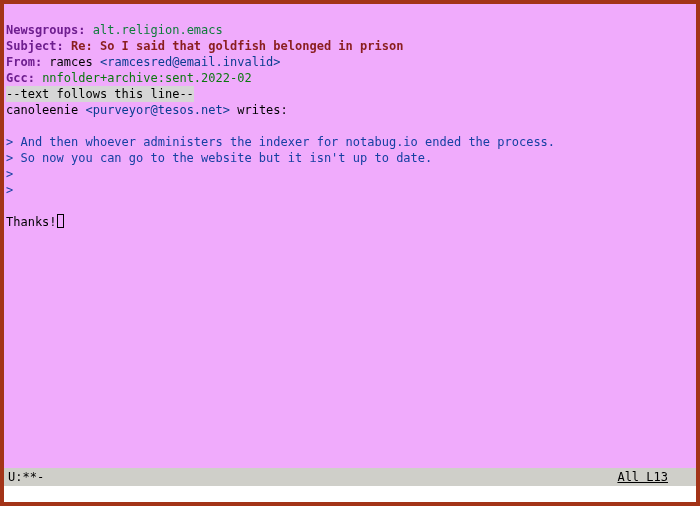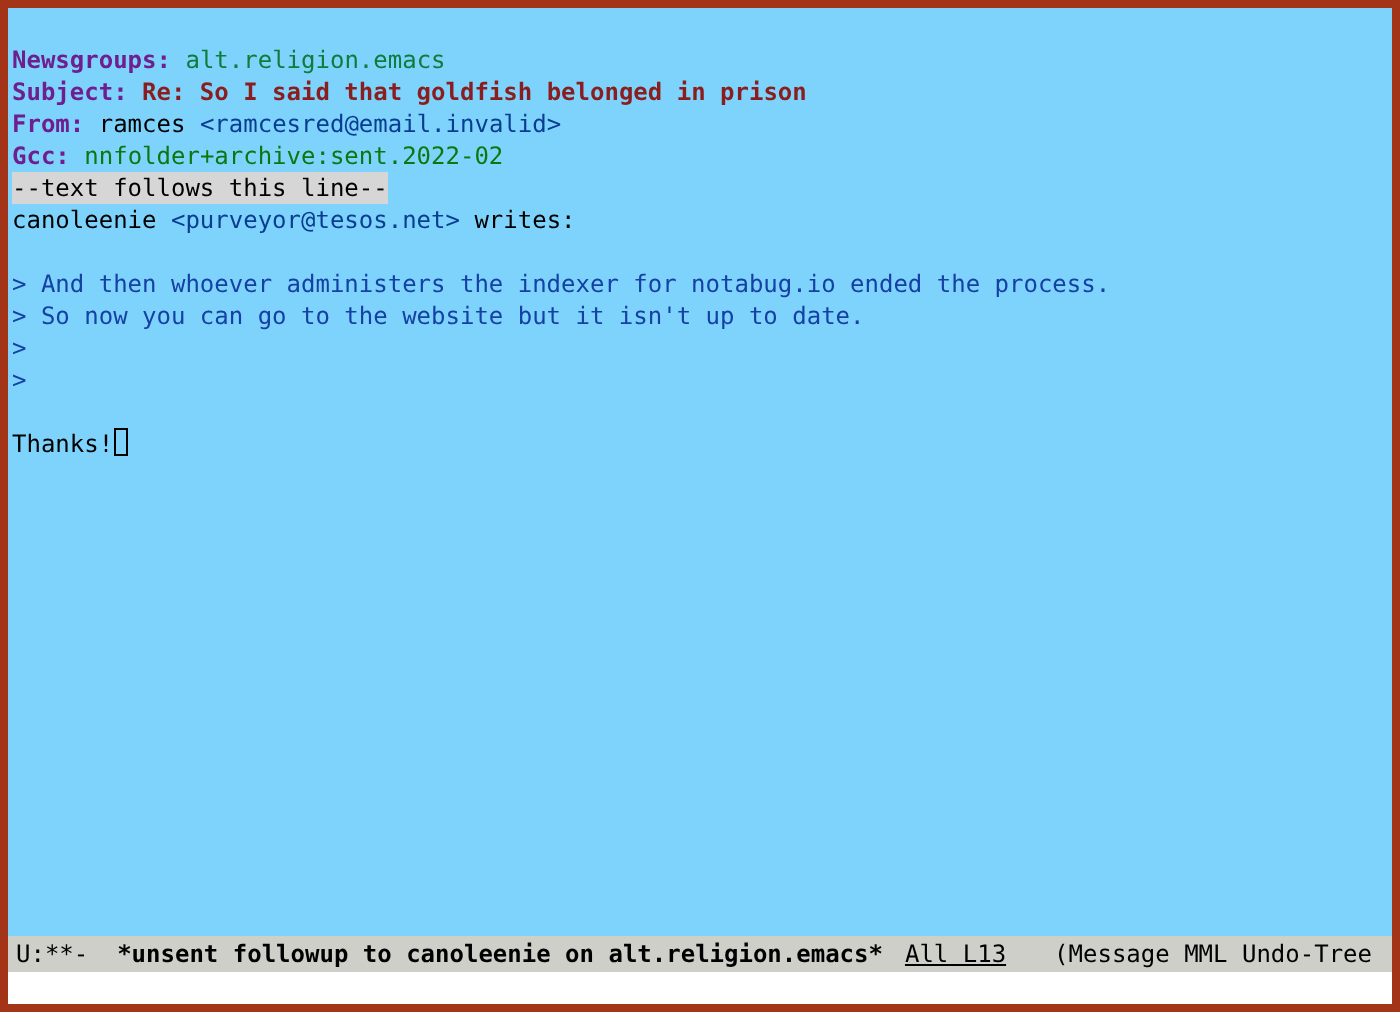--- a/index.html
+++ b/index.html
@@ -8,21 +8,21 @@
     width: 700px;
     height: 506px;
     overflow: hidden;
     background: #fff;
   }
   .frame {
     box-sizing: border-box;
     width: 700px;
     height: 506px;
     border: 4px solid #a33418;
-    background: #7dd3fc;
+    background: #f0abfc;
     display: flex;
     flex-direction: column;
     font-family: "DejaVu Sans Mono", "Menlo", "Consolas", monospace;
     font-size: 12px;
     line-height: 16px;
   }
   .buffer {
     flex: 1 1 auto;
     padding: 2px 2px 0 2px;
     white-space: pre;
@@ -83,20 +83,19 @@
 
 <span class="quote">&gt; And then whoever administers the indexer for notabug.io ended the process.</span>
 <span class="quote">&gt; So now you can go to the website but it isn't up to date.</span>
 <span class="quote">&gt;</span>
 <span class="quote">&gt;</span>
 
 <span>Thanks!</span><span class="cursor"></span>
   </div>
 
   <div class="modeline">
-    <span class="ml-left">U:**-  </span><span class="ml-buf">*unsent followup to canoleenie on alt.religion.emacs*</span>
+    <span class="ml-left">U:**-  </span>
     <span class="ml-spacer"></span>
     <span class="ml-pos">All L13</span>
-    <span class="ml-modes">(Message MML Undo-Tree</span>
   </div>
 
   <div class="echo"></div>
 </div>
 
 </body></html>

